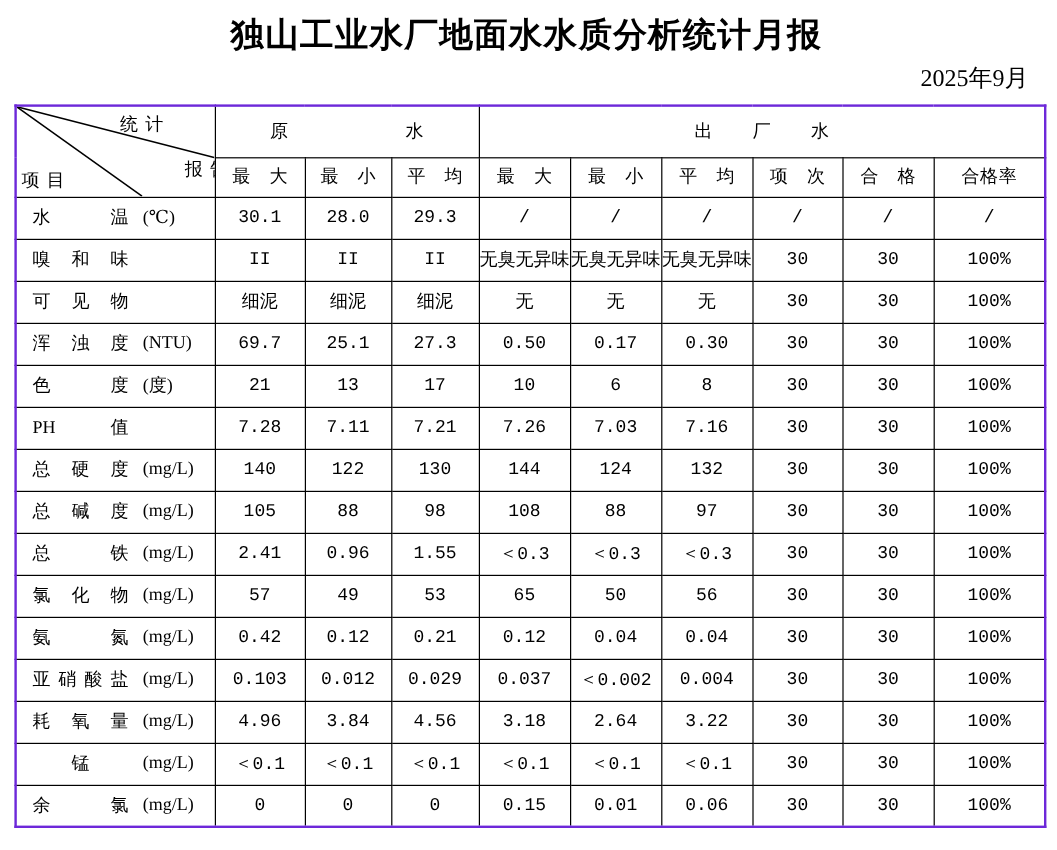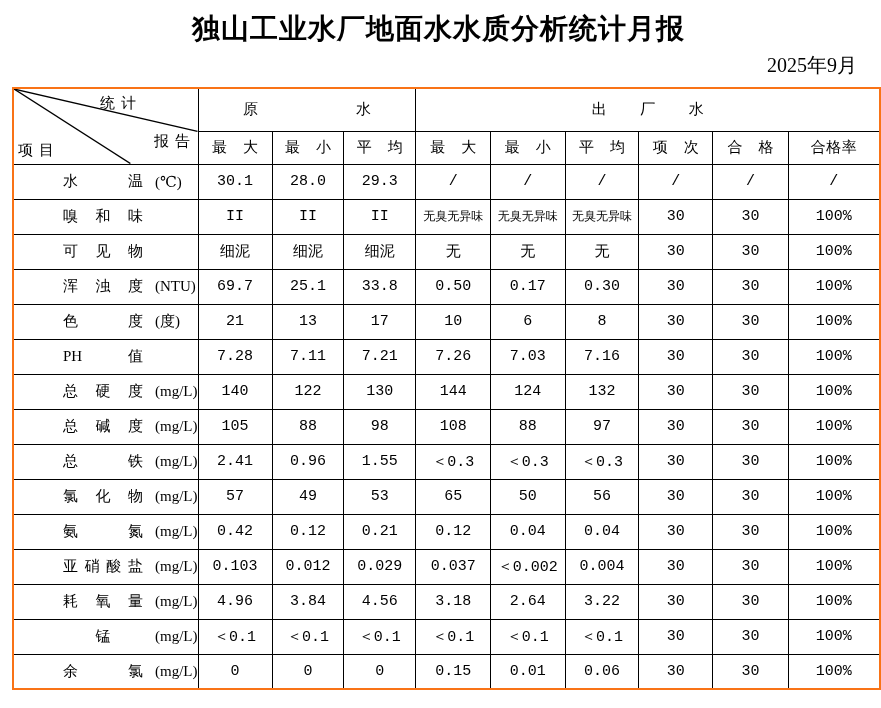--- a/index.html
+++ b/index.html
@@ -12,21 +12,21 @@
     position:absolute;left:148px;top:10px;
     font-size:28px;font-weight:bold;letter-spacing:1px;white-space:nowrap;margin-left:44px;
   }
   .report-date{
     position:absolute;right:24px;top:52px;
     font-size:20px;white-space:nowrap;
   }
   table.report{
     position:absolute;left:12px;top:87px;
     border-collapse:collapse;table-layout:fixed;
-    border:2px solid #f97316;
+    border:2px solid #6d28d9;
   }
   .report th,.report td{
     border:1px solid #000;
     text-align:center;vertical-align:middle;
     padding:0;font-weight:normal;font-size:15px;
     overflow:hidden;white-space:nowrap;
   }
   .report thead tr.g-row{height:43px;}
   .report thead tr.c-row{height:33px;margin-left:32px;}
   .report tbody tr{height:35px;}
@@ -39,31 +39,31 @@
   .c-mid{left:98px;top:43px;margin-left:42px;}
   .c-bot{left:4px;top:52px;}
 
   
   .grp{display:inline-block;text-align:justify;text-align-last:justify;}
   .grp.g1{width:128px;font-family:Liberation Serif, serif;}
   .grp.g2{width:112px;}
   .colh{display:inline-block;width:46px;text-align:justify;text-align-last:justify;}
 
   
-  td.param-cell{text-align:left;padding-left:36px;}
+  td.param-cell{text-align:left;}
   .pname{
     display:inline-block;width:80px;margin-left:13px;
     text-align:justify;text-align-last:justify;vertical-align:middle;
   }
   .punit{display:inline-block;margin-left:12px;vertical-align:middle;}
   tbody tr:nth-child(14) .pname{text-align-last:center;} 
 
   
   td.value-cell{font-family:"Liberation Mono","DejaVu Sans Mono",monospace;font-size:15px;}
-  td.value-cell.small{font-family:"Liberation Serif","DejaVu Serif",serif;font-size:12px;letter-spacing:0;}
+  td.value-cell.small{font-family:"Liberation Serif","DejaVu Serif",serif;font-size:15px;letter-spacing:0;}
 </style>
 </head>
 <body>
 
 <div class="report-title">独山工业水厂地面水水质分析统计月报</div>
 <div class="report-date">2025年9月</div>
 
 <table class="report">
   <colgroup>
     <col style="width:166px">
@@ -141,21 +141,21 @@
         <td class="value-cell">无</td>
         <td class="value-cell">无</td>
         <td class="value-cell">30</td>
         <td class="value-cell">30</td>
         <td class="value-cell">100%</td>
       </tr>
       <tr>
         <td class="param-cell"><span class="pname">浑浊度</span><span class="punit">(NTU)</span></td>
         <td class="value-cell">69.7</td>
         <td class="value-cell">25.1</td>
-        <td class="value-cell">33.8</td>
+        <td class="value-cell">27.3</td>
         <td class="value-cell">0.50</td>
         <td class="value-cell">0.17</td>
         <td class="value-cell">0.30</td>
         <td class="value-cell">30</td>
         <td class="value-cell">30</td>
         <td class="value-cell">100%</td>
       </tr>
       <tr>
         <td class="param-cell"><span class="pname">色度</span><span class="punit">(度)</span></td>
         <td class="value-cell">21</td>

